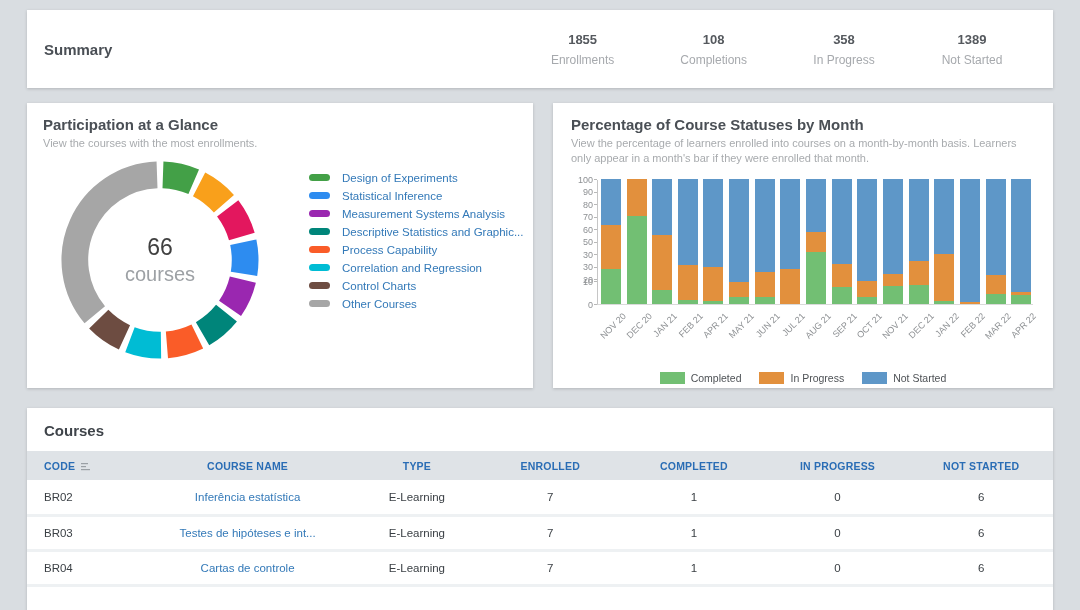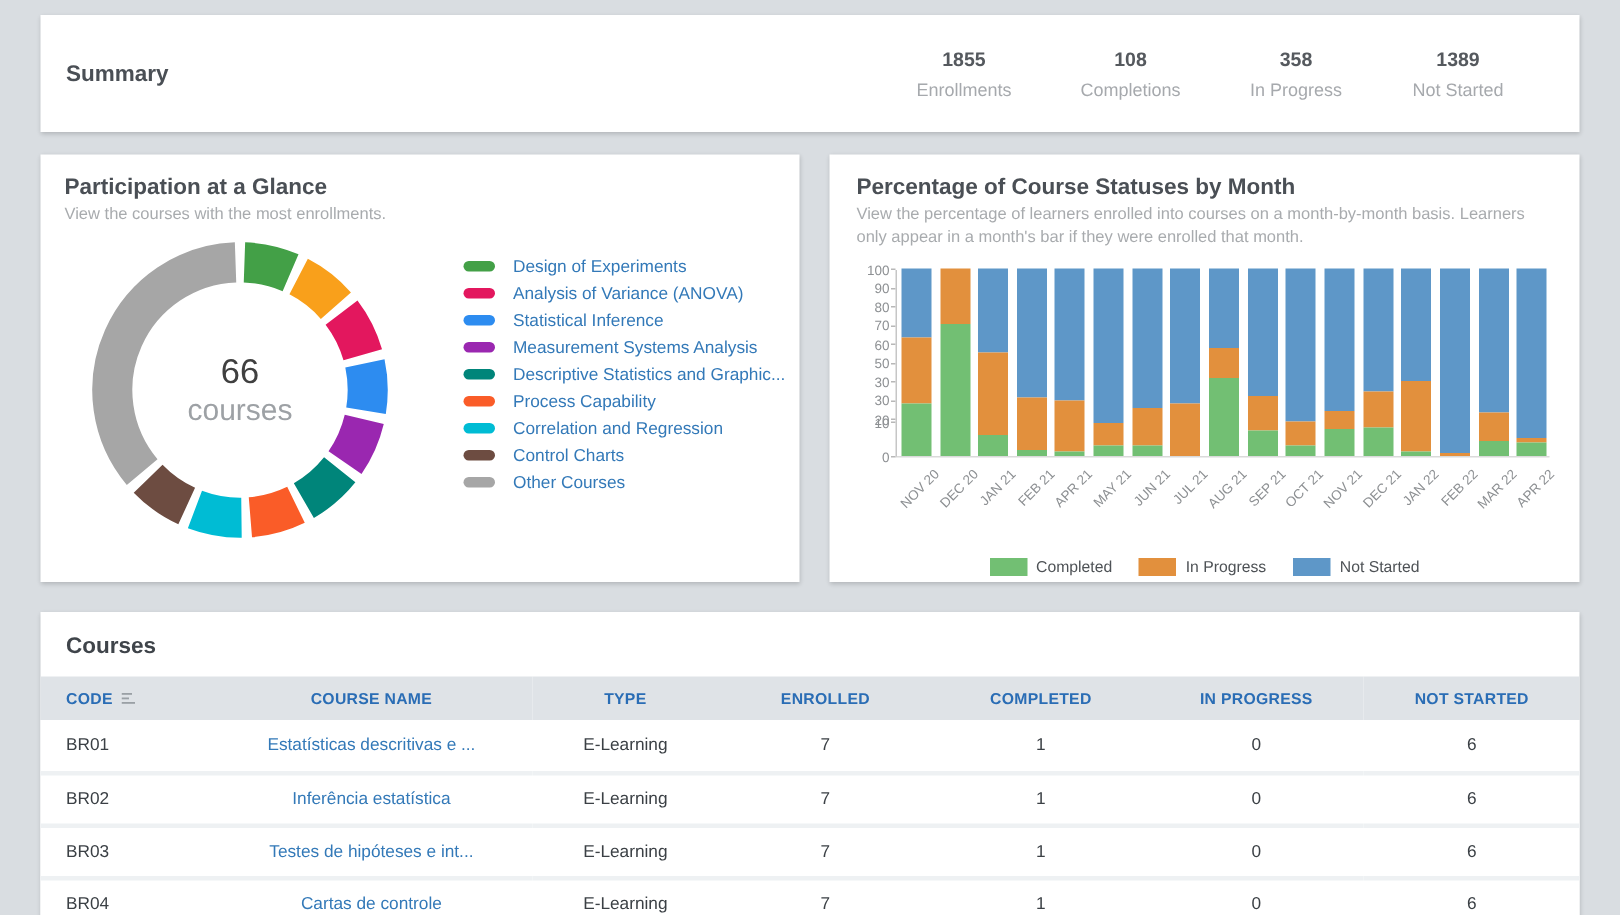--- a/index.html
+++ b/index.html
@@ -7,21 +7,21 @@
   .page {
     position:relative; width:1080px; height:610px; overflow:hidden;
     background:#d9dde1; font-family:"Liberation Sans", sans-serif;
   }
   .card { position:absolute; background:#fff; box-shadow:0 1px 3px rgba(0,0,0,.18); }
   h2,h3 { font-weight:600; color:#4a4f55; }
 
   
   .summary-card { left:27px; top:10px; width:1026px; height:78px; display:flex; align-items:center; padding:0 22px 0 17px; }
   .summary-card h2 { font-size:15px; font-weight:600; }
-  .summary-stats { margin-left:auto; display:flex; gap:46px; padding-right:28px; }
+  .summary-stats { margin-left:auto; display:flex; gap:66px; padding-right:28px; }
   .stat { text-align:center; min-width:62px; }
   .stat-value { font-size:13px; font-weight:700; color:#55595e; }
   .stat-label { font-size:12px; color:#a6a9ad; margin-top:6px; }
 
   
   .part-card { left:27px; top:103px; width:506px; height:285px; padding:13px 16px; }
   .part-card h3, .status-card h3 { font-size:15px; }
   .subtitle { font-size:11px; color:#a8abae; margin-top:3px; line-height:1.35; }
   .donut-area { position:relative; margin-top:8px; }
   .donut-box { position:absolute; left:18px; top:2px; width:198px; height:198px; }
@@ -114,24 +114,20 @@
           <div class="dc-value">66</div>
           <div class="dc-unit">courses</div>
         </div>
       </div>
       <ul class="donut-legend">
           <li>
        <span class="dl-swatch" style="background:#43a047"></span>
        <span class="dl-label">Design of Experiments</span>
      </li>
           <li>
-       <span class="dl-swatch" style="background:#e3175e"></span>
-       <span class="dl-label">Analysis of Variance (ANOVA)</span>
-     </li>
-          <li>
        <span class="dl-swatch" style="background:#2d8cf0"></span>
        <span class="dl-label">Statistical Inference</span>
      </li>
           <li>
        <span class="dl-swatch" style="background:#9a27b0"></span>
        <span class="dl-label">Measurement Systems Analysis</span>
      </li>
           <li>
        <span class="dl-swatch" style="background:#00857a"></span>
        <span class="dl-label">Descriptive Statistics and Graphic...</span>
@@ -339,29 +335,20 @@
 </svg></th>
             <th>COURSE NAME</th>
             <th>TYPE</th>
             <th>ENROLLED</th>
             <th>COMPLETED</th>
             <th>IN PROGRESS</th>
             <th>NOT STARTED</th>
           </tr>
         </thead>
       <tbody>
-          <tr>
-            <td>BR01</td>
-            <td class="link">Estatísticas descritivas e ...</td>
-            <td>E-Learning</td>
-            <td>7</td>
-            <td>1</td>
-            <td>0</td>
-            <td>6</td>
-          </tr>
           <tr>
             <td>BR02</td>
             <td class="link">Inferência estatística</td>
             <td>E-Learning</td>
             <td>7</td>
             <td>1</td>
             <td>0</td>
             <td>6</td>
           </tr>
           <tr>

